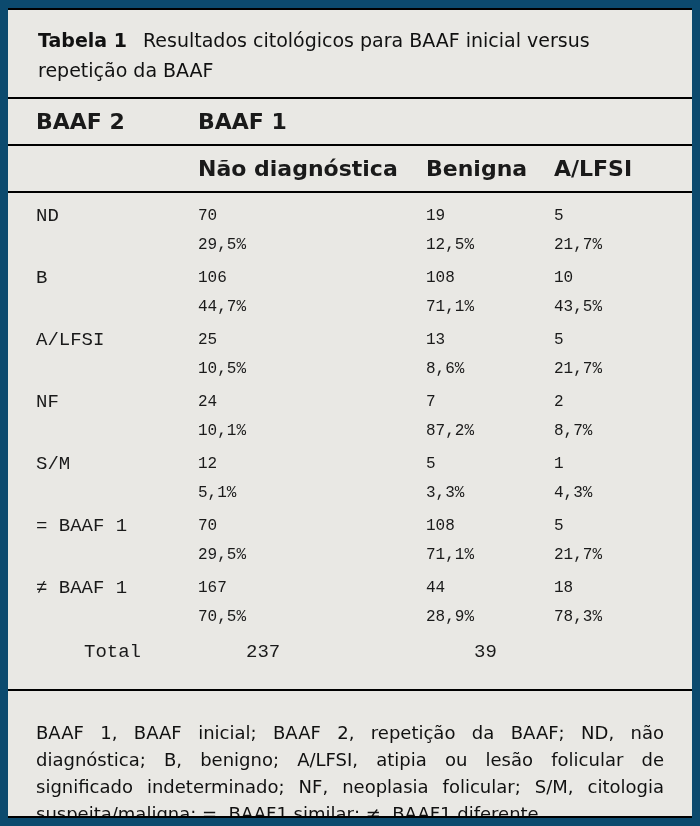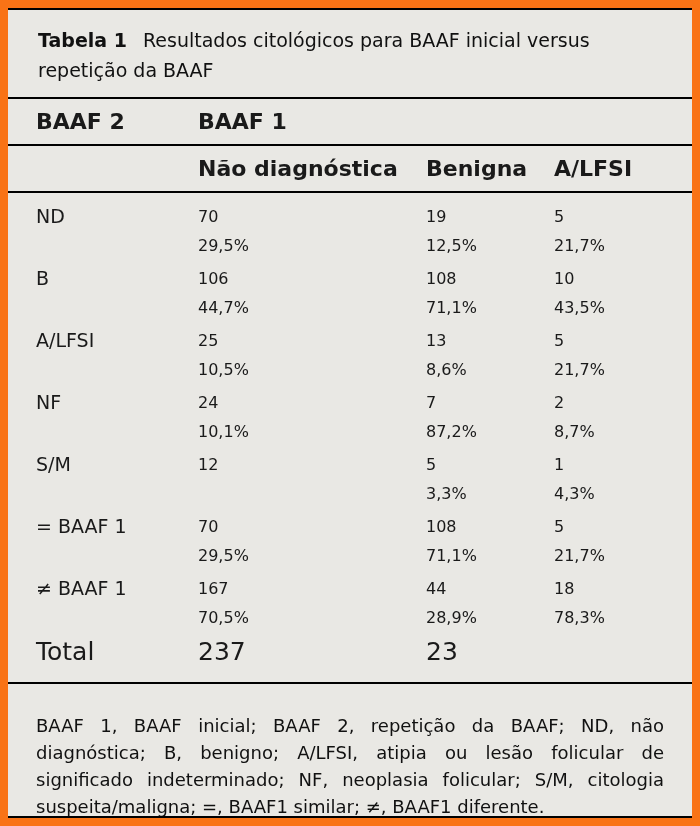--- a/index.html
+++ b/index.html
@@ -1,35 +1,35 @@
 <!DOCTYPE html>
 <html><head>
 <meta charset="utf-8">
 <style>
   html, body { margin: 0; padding: 0; background: #ffffff; }
   .page {
     width: 700px; height: 826px; box-sizing: border-box;
-    background: #f97316; padding: 8px;
+    background: #0c4a6e; padding: 8px;
     font-family: "DejaVu Sans", "Liberation Sans", sans-serif;
   }
   .card {
     background: #e9e8e4; height: 810px; box-sizing: border-box;
     border-top: 2px solid #000; border-bottom: 2px solid #000;
     padding: 0 28px; color: #1a1a1a; overflow: hidden;
   }
   .title { padding: 15px 0 12px 2px; font-size: 19px; line-height: 30px; color: #111; }
   .title .tlabel { font-weight: bold; margin-right: 16px; }
   .rule { border-top: 2px solid #000; margin: 0 -28px; }
   .grid { display: grid; grid-template-columns: 162px 228px 128px 1fr; }
   .ghead { padding: 9px 0 8px; font-weight: bold; font-size: 22px; line-height: 28px; }
   .ghead .span-cols { grid-column: 2 / 5; }
-  .tbody { padding: 7px 0 4px; }
+  .tbody { padding: 7px 0 11px; font-family: Liberation Mono, monospace; }
   .trow { padding: 2px 0; font-size: 19px; line-height: 29px; }
   .trow .sub { font-size: 16px; }
-  .total-row { padding: 3px 0 11px; font-size: 25px; line-height: 30px; }
+  .total-row { padding: 3px 0 11px; font-size: 19px; line-height: 30px; margin-left: 48px; }
   .footnote {
     padding: 28px 0 12px; font-size: 18px; line-height: 27px;
     text-align: justify; color: #111;
   }
 </style>
 </head>
 <body>
 
 <div class="page">
   <div class="card">
@@ -119,20 +119,21 @@
         <div>
           <div class="sub">2</div>
           <div class="sub">8,7%</div>
         </div>
       </div>
 
       <div class="grid trow">
         <div>S/M</div>
         <div>
           <div class="sub">12</div>
+          <div class="sub">5,1%</div>
         </div>
         <div>
           <div class="sub">5</div>
           <div class="sub">3,3%</div>
         </div>
         <div>
           <div class="sub">1</div>
           <div class="sub">4,3%</div>
         </div>
       </div>
@@ -165,21 +166,21 @@
         </div>
         <div>
           <div class="sub">18</div>
           <div class="sub">78,3%</div>
         </div>
       </div>
 
       <div class="grid total-row">
         <div>Total</div>
         <div>237</div>
-        <div>23</div>
+        <div>39</div>
       </div>
 
     </div>
 
     <div class="rule"></div>
 
     <div class="footnote">BAAF 1, BAAF inicial; BAAF 2, repetição da BAAF; ND, não diagnóstica; B, benigno; A/LFSI, atipia ou lesão folicular de significado indeterminado; NF, neoplasia folicular; S/M, citologia suspeita/maligna; =, BAAF1 similar; ≠, BAAF1 diferente.</div>
 
   </div>
 </div>

